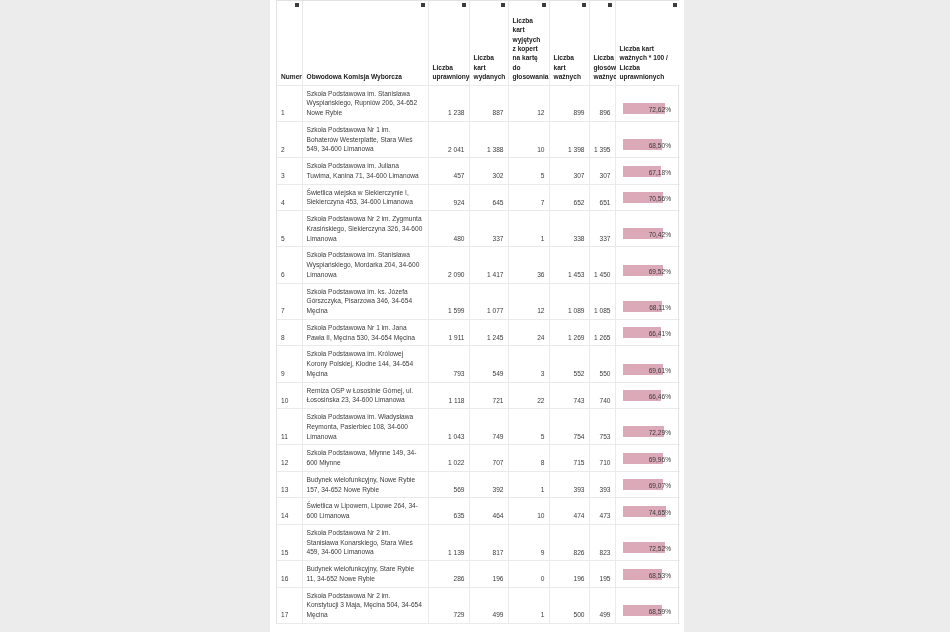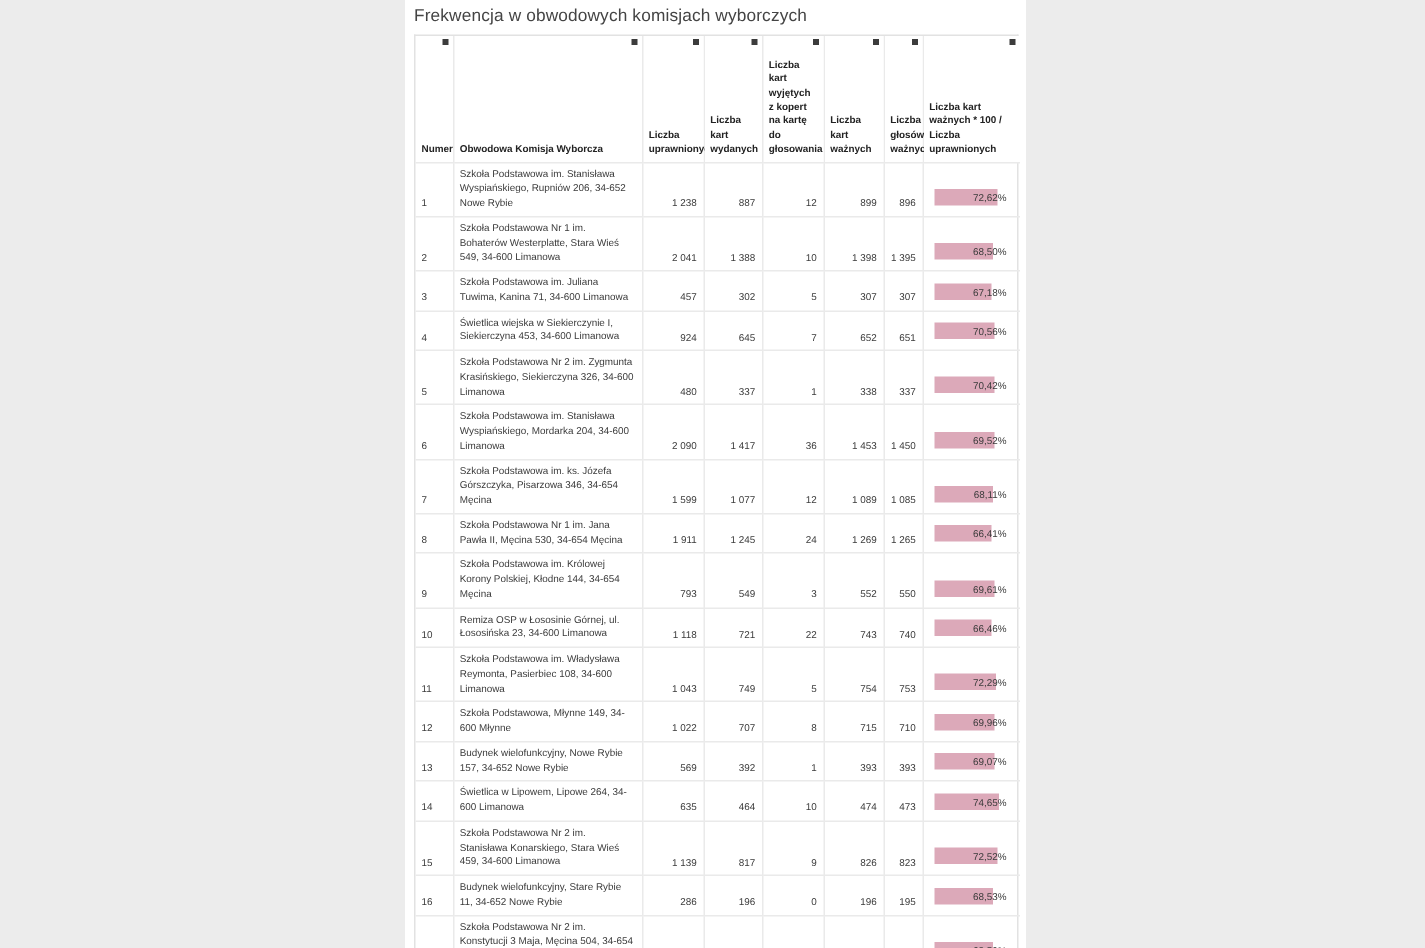--- a/index.html
+++ b/index.html
@@ -116,21 +116,20 @@
     line-height: 11px;
     padding-right: 1px;
   }
 </style>
 </head>
 <body>
 
 <div id="page">
   <div id="content-card">
 
-    <div id="page-title">Frekwencja w obwodowych komisjach wyborczych</div>
 
     <div class="table-wrap">
       <table class="freq">
         <thead>
           <tr>
             <th class="col-num">
               <span class="sort-marker"></span>
               <span class="th-label">Numer</span>
             </th>
             <th class="col-name">

